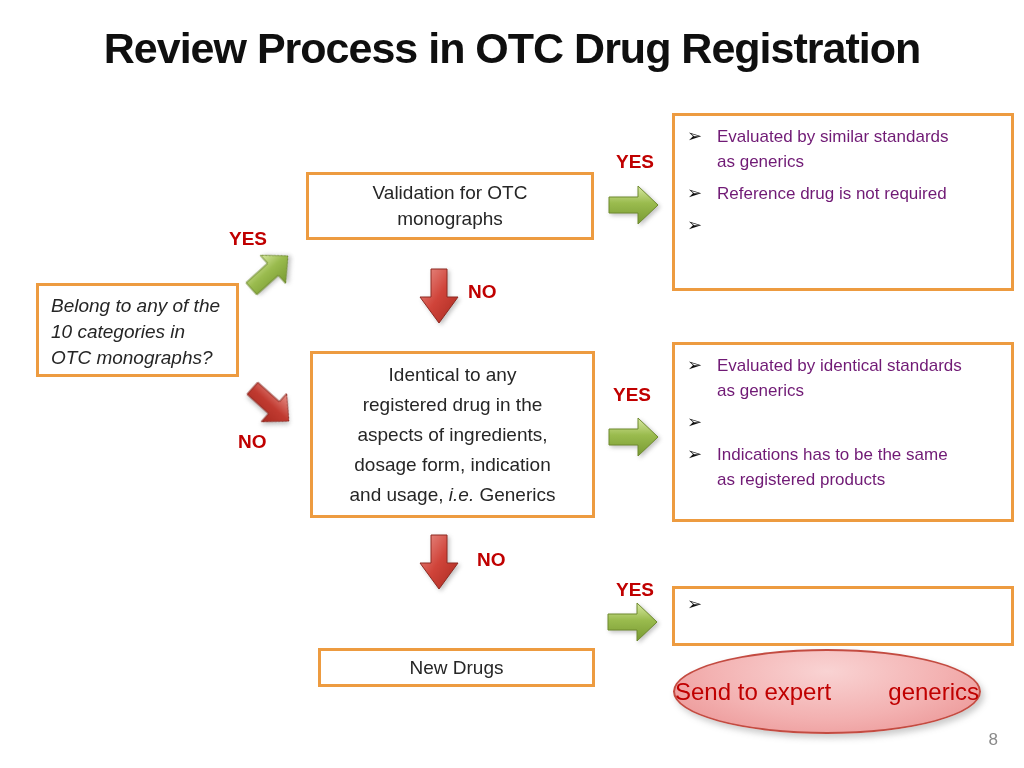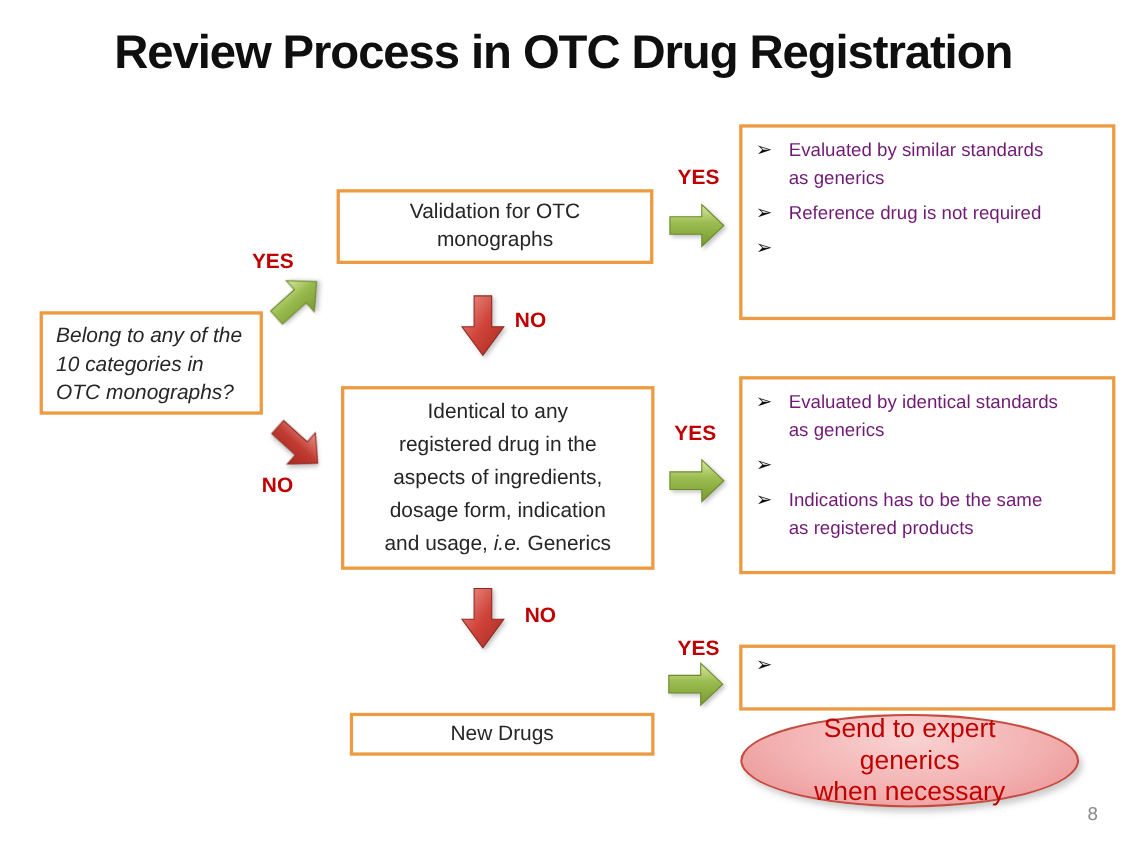--- a/index.html
+++ b/index.html
@@ -42,21 +42,21 @@
   #garr2{left:608px;top:415px;}
   #garr3{left:607px;top:600px;}
   #rarr-diag{left:245px;top:383px;transform:rotate(42deg);}
   #rarr-down1{left:418px;top:268px;}
   #rarr-down2{left:418px;top:534px;}
   .ellipse{
     position:absolute;left:673px;top:649px;width:308px;height:85px;border-radius:50%;
     border:2px solid #C34B41;box-sizing:border-box;
     background:radial-gradient(ellipse at 50% 25%, #F9D3D3 0%, #F3B1B1 55%, #E98F8F 100%);
     box-shadow:3px 4px 6px rgba(140,140,140,.45);
-    display:flex;flex-direction:column;align-items:center;justify-content:space-between;
+    display:flex;flex-direction:row;align-items:center;justify-content:space-between;
     color:#C00000;font-size:24px;line-height:24px;text-align:center;
   }
   .pagenum{position:absolute;right:26px;top:730px;font-size:17px;color:#8a8a8a;}
   em{font-style:italic;margin-top:32px;}
 </style>
 </head>
 <body>
 
 <div class="slide">
 
@@ -172,18 +172,17 @@
   </div>
   <div class="arrow" id="rarr-down2">
     <svg width="42" height="58" viewBox="0 0 42 58">
         <polygon points="13,1 29,1 29,29 40,29 21,55 2,29 13,29" fill="url(#rGradV)" stroke="#8E2A22" stroke-width="1"></polygon>
       </svg>
   </div>
 
   <div class="ellipse">
     <span>Send to expert</span>
     <span>generics</span>
-    <span>when necessary</span>
   </div>
 
   <div class="pagenum">8</div>
 
 </div>
 
 </body></html>

